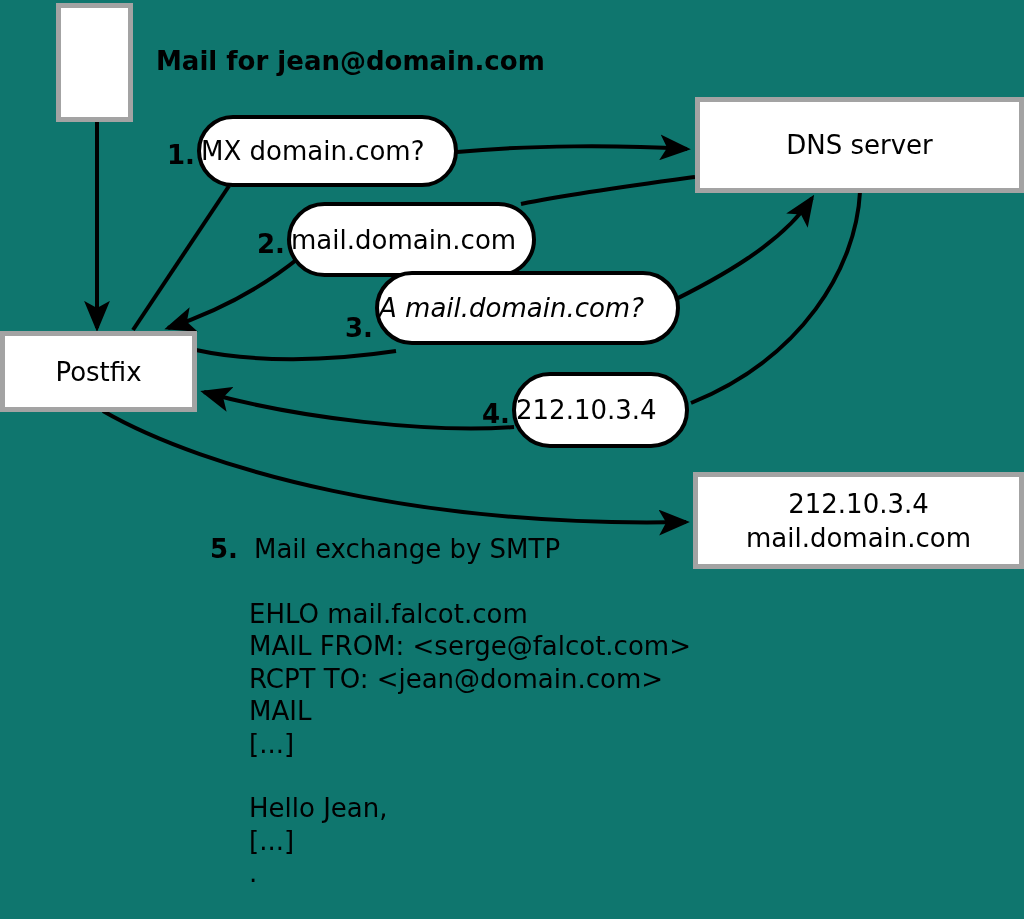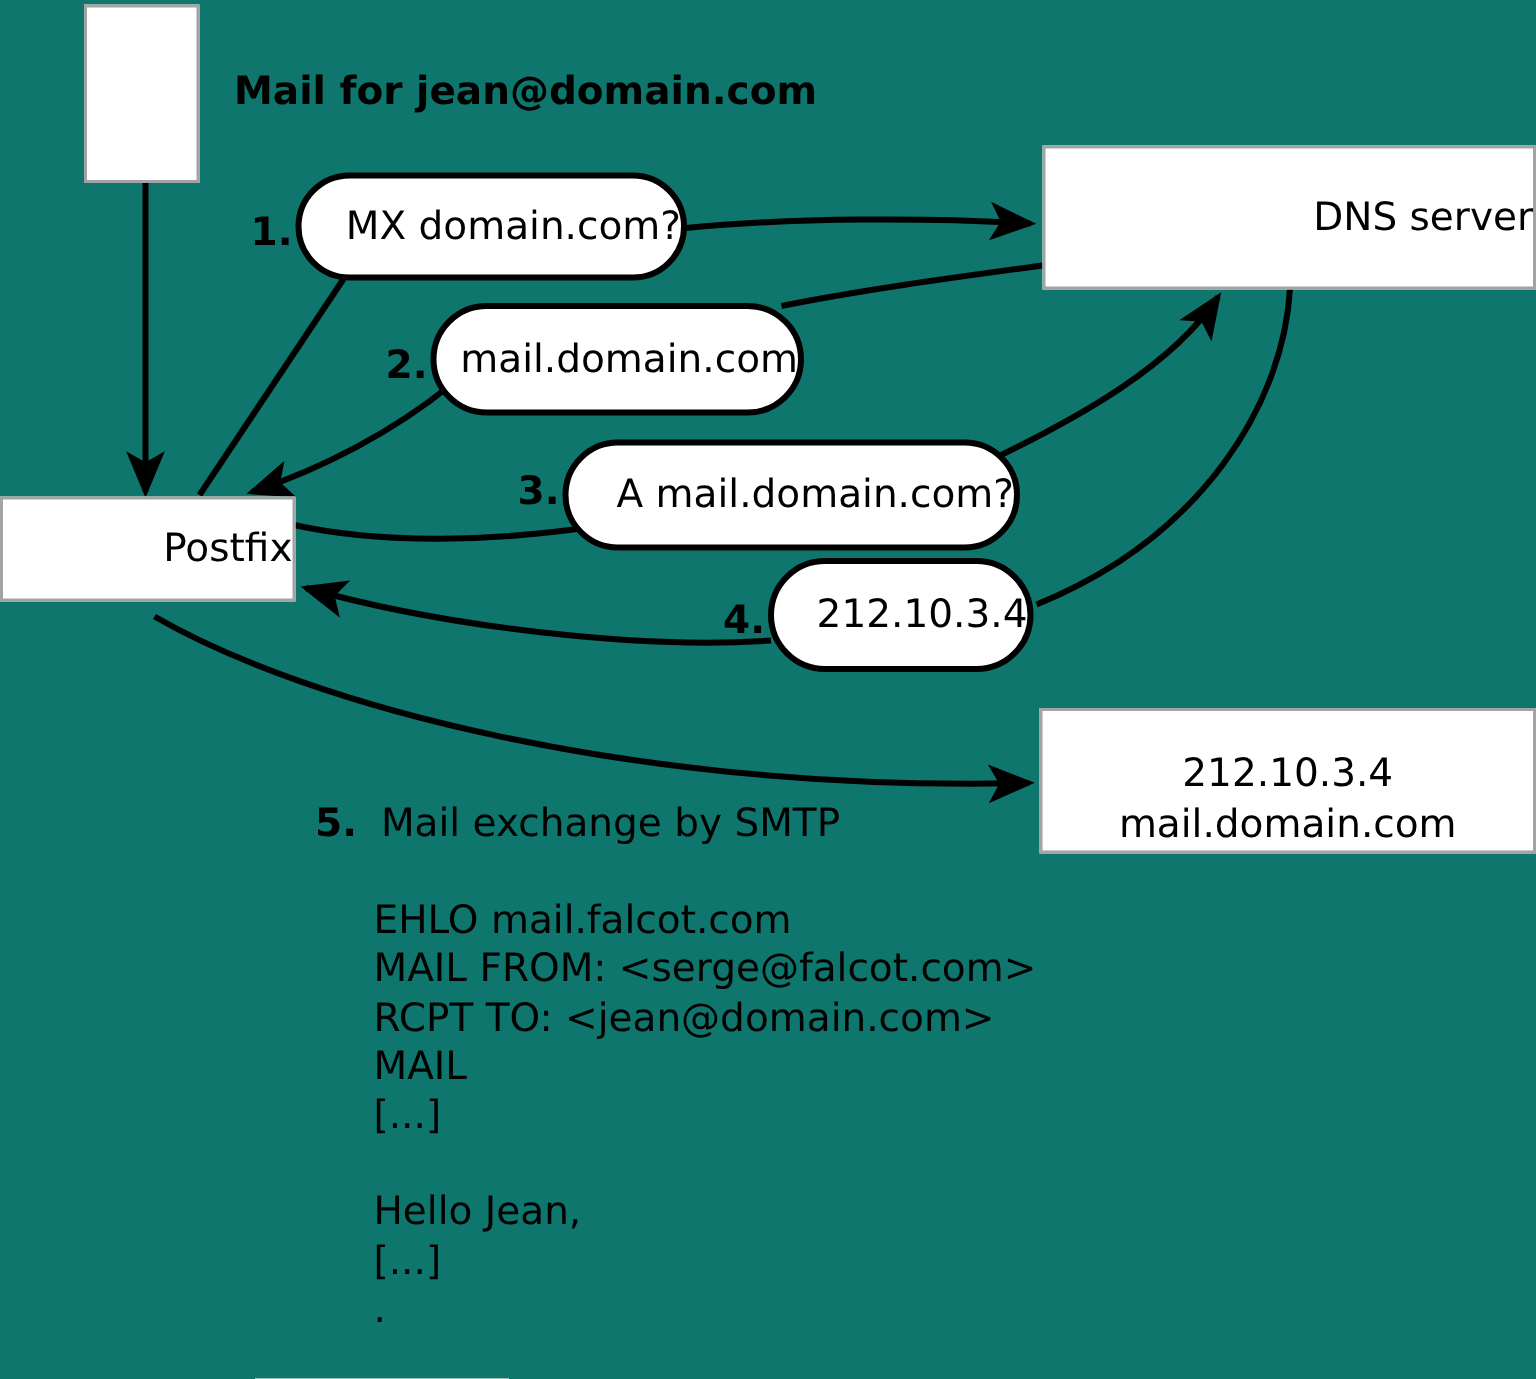--- a/index.html
+++ b/index.html
@@ -9,31 +9,31 @@
     background:#0f766e;
     font-family:"DejaVu Sans", sans-serif;
     color:#000000;
     overflow:hidden;
   }
   #connectors{position:absolute;left:0;top:0;pointer-events:none;}
   .box{
     position:absolute;
     box-sizing:border-box;
     background:#ffffff;
-    border:2px solid #a3a3a3;
-    display:flex;align-items:center;justify-content:flex-end;
+    border:5px solid #a3a3a3;
+    display:flex;align-items:center;justify-content:center;
     font-size:26px;line-height:34px;text-align:center;
   }
   .pill{
     position:absolute;
     box-sizing:border-box;
     background:#ffffff;
     border:4px solid #000000;
     border-radius:40px;
-    display:flex;align-items:center;justify-content:flex-end;
+    display:flex;align-items:center;justify-content:flex-start;
     font-size:26px;
   }
   .stepnum{
     position:absolute;
     font-weight:bold;
     font-size:26px;
     line-height:26px;
   }
   .title{
     position:absolute;
@@ -80,36 +80,36 @@
   </svg>
 
   <div class="box" style="left:56px;top:3px;width:77px;height:119px;"></div>
 
   <div class="title">Mail for jean@domain.com</div>
 
   <div class="box" style="left:695px;top:97px;width:329px;height:96px;">
     <span>DNS server</span>
   </div>
 
-  <div class="box" style="left:0px;top:331px;width:197px;height:70px;">
+  <div class="box" style="left:0px;top:331px;width:197px;height:81px;">
     <span>Postfix</span>
   </div>
 
   <div class="box" style="left:693px;top:472px;width:331px;height:97px;flex-direction:column;">
     <span>212.10.3.4</span>
     <span>mail.domain.com</span>
   </div>
 
   <div class="pill" style="left:197px;top:115px;width:261px;height:72px;">
     <span>MX domain.com?</span>
   </div>
   <div class="pill" style="left:287px;top:202px;width:249px;height:75px;">
     <span>mail.domain.com</span>
   </div>
-  <div class="pill" style="left:375px;top:293px;width:305px;height:74px;">
+  <div class="pill" style="left:375px;top:271px;width:305px;height:74px;font-style:italic;">
     <span>A mail.domain.com?</span>
   </div>
   <div class="pill" style="left:512px;top:372px;width:177px;height:76px;">
     <span>212.10.3.4</span>
   </div>
 
   <div class="stepnum" style="right:829px;top:142px;">1.</div>
   <div class="stepnum" style="right:739px;top:231px;">2.</div>
   <div class="stepnum" style="right:651px;top:315px;">3.</div>
   <div class="stepnum" style="right:514px;top:401px;">4.</div>

